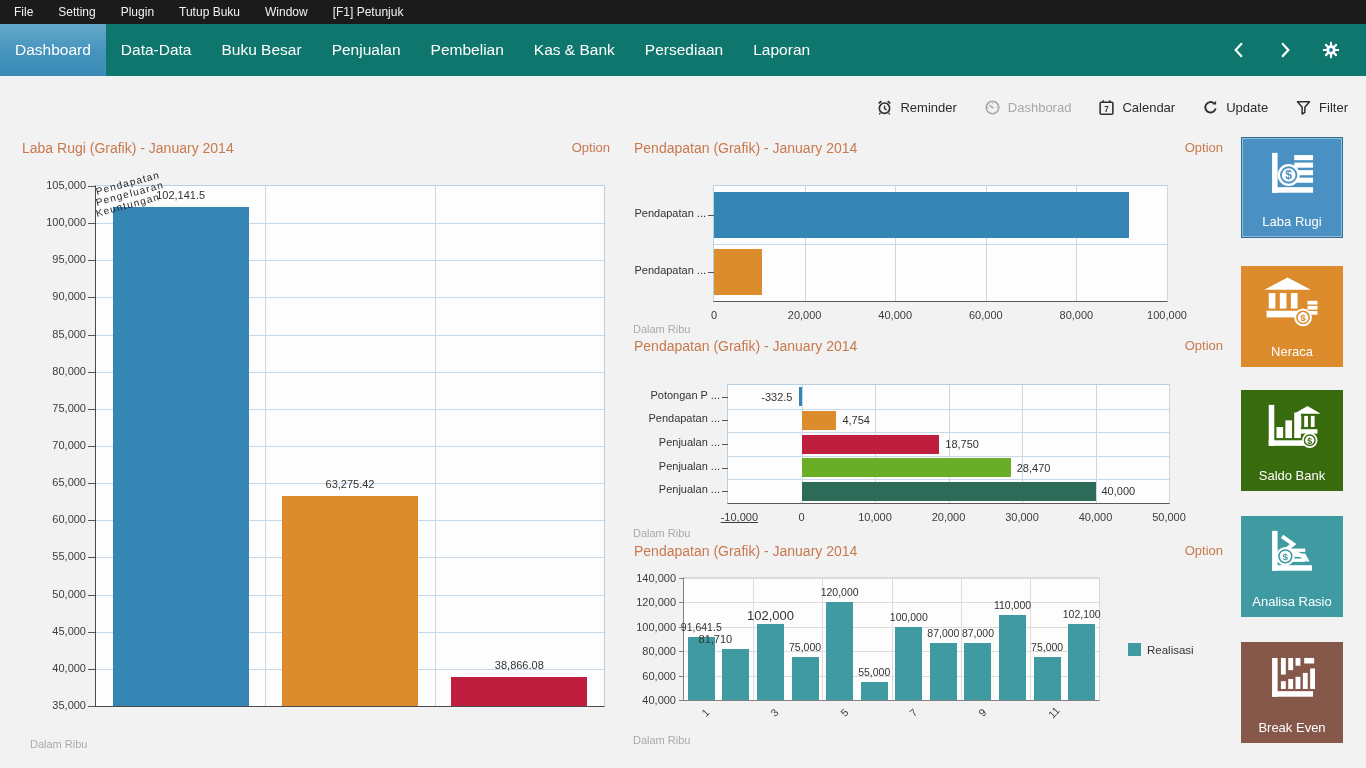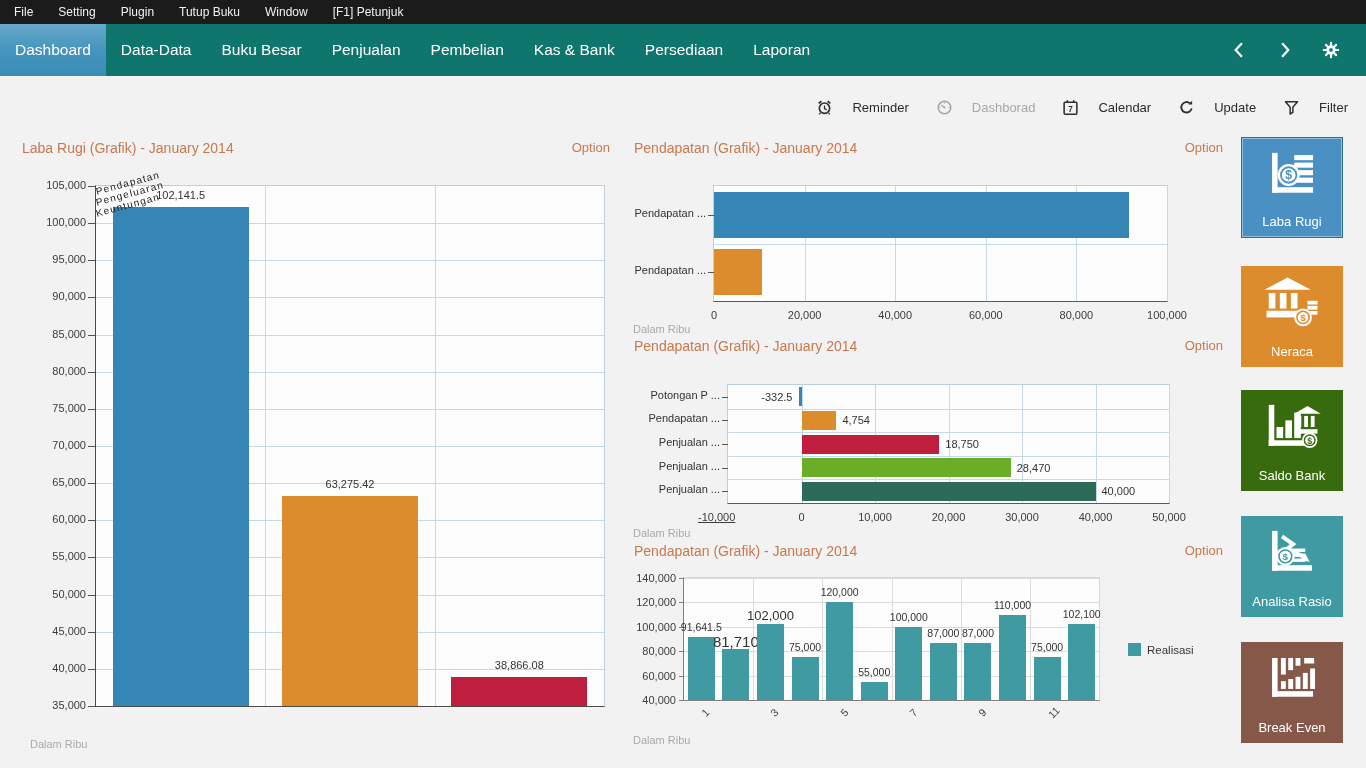--- a/index.html
+++ b/index.html
@@ -16,21 +16,21 @@
   .navbar { position:absolute; left:0; top:24px; width:1366px; height:52px; background:#0f766e; display:flex; }
   .tab { color:#fff; font-size:15.5px; line-height:52px; padding:0 15px; cursor:pointer; white-space:nowrap; }
   .tab.active { background:linear-gradient(180deg,#65a8ca 0%,#4493bd 55%,#3a8cb7 100%); }
   .nav-controls { position:absolute; right:0; top:24px; height:52px; display:flex; align-items:center; gap:24px; padding-right:24px; }
   .nav-controls .nbtn { width:22px; height:22px; color:#fff; cursor:pointer; display:flex; align-items:center; justify-content:center; }
   .nav-controls svg { width:20px; height:20px; display:block; }
 
   
   .page-title { position:absolute; left:22px; top:86px; font-size:28px; font-weight:300; color:#2d2d2d; letter-spacing:.2px; }
   .toolbar { position:absolute; right:18px; top:99px; display:flex; gap:27px; align-items:center; }
-  .tbtn { display:flex; align-items:center; gap:19px; font-size:13px; color:#2b2b2b; cursor:pointer; }
+  .tbtn { display:flex; align-items:center; gap:7px; font-size:13px; color:#2b2b2b; cursor:pointer; }
   .tbtn svg { width:17px; height:17px; display:block; }
   .tbtn.disabled { color:#a8a8a8; cursor:default; }
 
   
   .panel { position:absolute; }
   .panel-head { position:absolute; left:2px; right:2px; top:0; height:20px; display:flex; justify-content:space-between; }
   .panel-title { font-size:14px; color:#c8794e; white-space:nowrap; }
   .option { font-size:13px; color:#c8794e; cursor:pointer; }
   .footnote { position:absolute; font-size:11px; color:#aaa; }
   .plot { position:absolute; background:#fdfdfd; }
@@ -304,21 +304,21 @@
         <div class="catlab" style="left: -96px; width: 88px; top: 51px;">Penjualan ...</div>
         <div class="cattick" style="left: -6px; width: 6px; top: 59px;"></div>
         <div class="bar" style="left: 73.5px; top: 73.1px; width: 209.254px; height: 19px; background: rgb(106, 173, 39);"></div>
         <div class="vlabel" style="left: 288.755px; top: 76.6px;">28,470</div>
         <div class="catlab" style="left: -96px; width: 88px; top: 74.6px;">Penjualan ...</div>
         <div class="cattick" style="left: -6px; width: 6px; top: 82.6px;"></div>
         <div class="bar" style="left: 73.5px; top: 96.7px; width: 294px; height: 19px; background: rgb(45, 107, 89);"></div>
         <div class="vlabel" style="left: 373.5px; top: 100.2px;">40,000</div>
         <div class="catlab" style="left: -96px; width: 88px; top: 98.2px;">Penjualan ...</div>
         <div class="cattick" style="left: -6px; width: 6px; top: 106.2px;"></div>
-        <div class="xlab" style="top: 126px; left: -30px; width: 60px; text-align: left; text-decoration: underline;">-10,000</div>
+        <div class="xlab" style="top: 126px; left: -30px; width: 60px; text-align: right; text-decoration: underline;">-10,000</div>
         <div class="xlab" style="top: 126px; left: 43.5px; width: 60px; text-align: center;">0</div>
         <div class="xlab" style="top: 126px; left: 117px; width: 60px; text-align: center;">10,000</div>
         <div class="xlab" style="top: 126px; left: 190.5px; width: 60px; text-align: center;">20,000</div>
         <div class="xlab" style="top: 126px; left: 264px; width: 60px; text-align: center;">30,000</div>
         <div class="xlab" style="top: 126px; left: 337.5px; width: 60px; text-align: center;">40,000</div>
         <div class="xlab" style="top: 126px; left: 411px; width: 60px; text-align: center;">50,000</div>
       </div>
     <div class="footnote">Dalam Ribu</div>
   </section>
 
@@ -346,21 +346,21 @@
         <div class="ytick" style="top: 73.2px; left: -5px; width: 4px; background: rgb(128, 128, 128);"></div>
         <div class="ylab" style="top: 42.8px; left: -56px; width: 48px;">100,000</div>
         <div class="ytick" style="top: 48.8px; left: -5px; width: 4px; background: rgb(128, 128, 128);"></div>
         <div class="ylab" style="top: 18.4px; left: -56px; width: 48px;">120,000</div>
         <div class="ytick" style="top: 24.4px; left: -5px; width: 4px; background: rgb(128, 128, 128);"></div>
         <div class="ylab" style="top: -6px; left: -56px; width: 48px;">140,000</div>
         <div class="ytick" style="top: 0px; left: -5px; width: 4px; background: rgb(128, 128, 128);"></div>
         <div class="bar" style="left: 3.79167px; bottom: 0px; width: 27px; height: 63.0026px; background: rgb(63, 154, 162);"></div>
         <div class="vlabel" style="top: 42.9974px; left: -20px; width: 74.5833px; text-align: center; font-size: 10.5px;">91,641.5</div>
         <div class="bar" style="left: 38.375px; bottom: 0px; width: 27px; height: 50.8862px; background: rgb(63, 154, 162);"></div>
-        <div class="vlabel" style="top: 55.1138px; left: 14.5833px; width: 74.5833px; text-align: center; font-size: 15px;">81,710</div>
+        <div class="vlabel" style="top: 55.1138px; left: 14.5833px; width: 74.5833px; text-align: left; font-size: 11px;">81,710</div>
         <div class="bar" style="left: 72.9583px; bottom: 0px; width: 27px; height: 75.64px; background: rgb(63, 154, 162);"></div>
         <div class="vlabel" style="top: 30.36px; left: 49.1667px; width: 74.5833px; text-align: center; font-size: 13px;">102,000</div>
         <div class="bar" style="left: 107.542px; bottom: 0px; width: 27px; height: 42.7px; background: rgb(63, 154, 162);"></div>
         <div class="vlabel" style="top: 63.3px; left: 83.75px; width: 74.5833px; text-align: center; font-size: 10.5px;">75,000</div>
         <div class="bar" style="left: 142.125px; bottom: 0px; width: 27px; height: 97.6px; background: rgb(63, 154, 162);"></div>
         <div class="vlabel" style="top: 8.4px; left: 118.333px; width: 74.5833px; text-align: center; font-size: 10.5px;">120,000</div>
         <div class="bar" style="left: 176.708px; bottom: 0px; width: 27px; height: 18.3px; background: rgb(63, 154, 162);"></div>
         <div class="vlabel" style="top: 87.7px; left: 152.917px; width: 74.5833px; text-align: center; font-size: 10.5px;">55,000</div>
         <div class="bar" style="left: 211.292px; bottom: 0px; width: 27px; height: 73.2px; background: rgb(63, 154, 162);"></div>
         <div class="vlabel" style="top: 32.8px; left: 187.5px; width: 74.5833px; text-align: center; font-size: 10.5px;">100,000</div>

